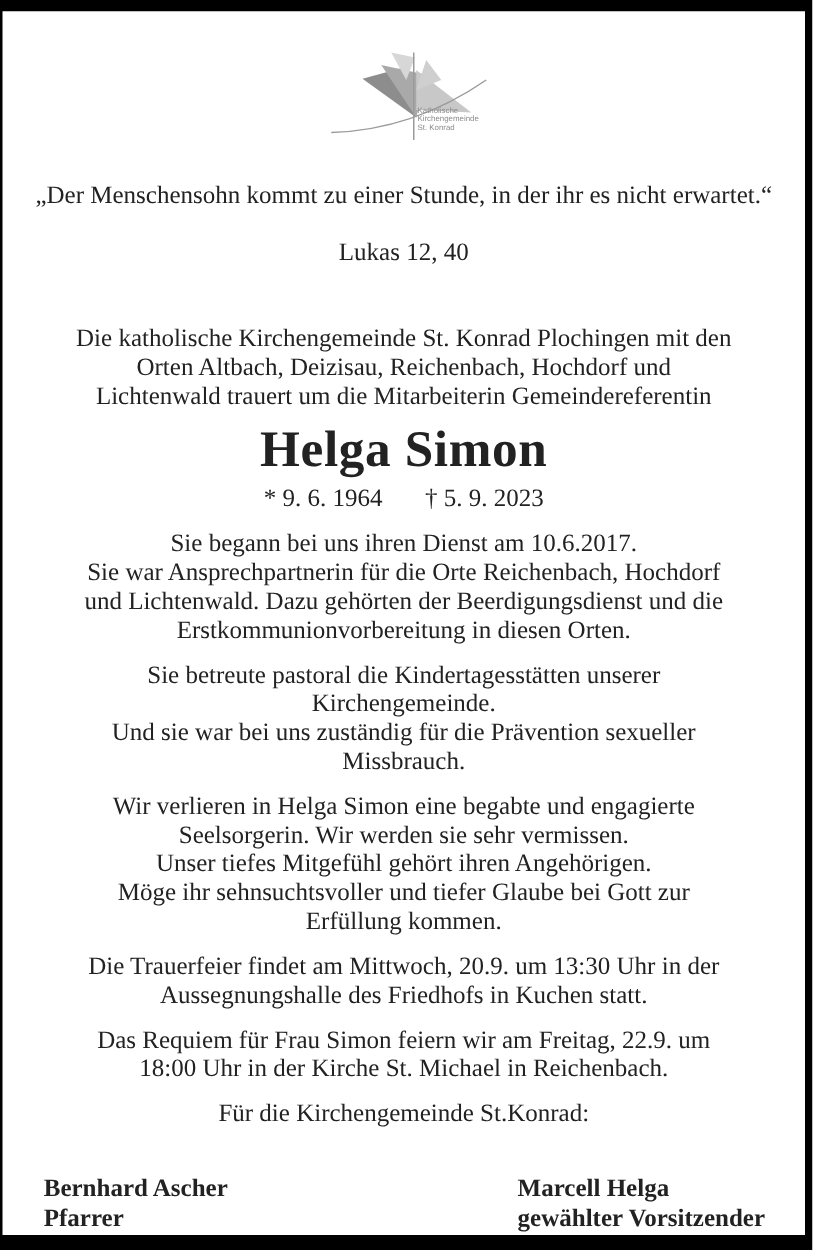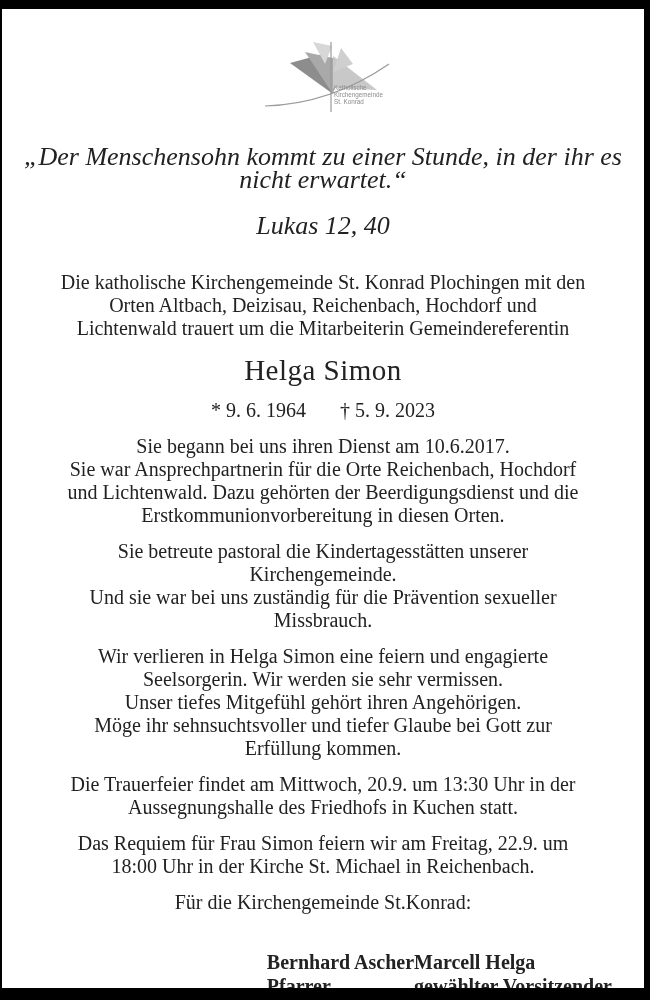--- a/index.html
+++ b/index.html
@@ -12,36 +12,36 @@
   }
   .content {
     font-family:"Liberation Serif", serif;
     color:#222; text-align:center;
     padding:19px 22px 0 22px;
   }
   .logo { margin:0 auto; width:140px; height:92px; }
   .logo svg { display:block; width:140px; height:92px; }
   .logo text { font-family:"Liberation Sans", sans-serif; font-size:6.3px; }
   .quote {
-    margin:2px 0 0 0; font-style:italic;
-    font-size:26px; line-height:23px; white-space:pre-line;
+    margin:2px 0 0 0; 
+    font-size:20px; line-height:23px; white-space:pre-line;
   }
   .para {
     margin:13px 0 0 0; font-size:20px; line-height:23px;
     white-space:pre-line;
   }
-  .intro { margin-top:11px;font-family:Liberation Serif, serif; }
+  .intro { margin-top:23px;font-family:Liberation Serif, serif; }
   .name {
-    margin:5px 0 0 0; font-size:29px; line-height:50px;
-    font-weight:normal; letter-spacing:0.5px;
+    margin:5px 0 0 0; font-size:41px; line-height:50px;
+    font-weight:bold; letter-spacing:0.5px;
   }
   .dates { margin-top:3px; font-size:20px; line-height:24px; }
   .dates .death { margin-left:34px; }
   .sigs {
-    display:flex; justify-content:flex-end;
+    display:flex; justify-content:space-between;
     margin-top:36px; padding:0 10px 0 11px;
     text-align:left; font-weight:bold; font-size:20px; line-height:24px;
   }
   .closing {
     margin:26px 0 0 0; font-weight:bold; font-size:21px;
     line-height:25px; white-space:pre-line;
   }
 </style>
 </head>
 <body>
@@ -82,21 +82,21 @@
     <p class="para">Sie begann bei uns ihren Dienst am 10.6.2017.
 Sie war Ansprechpartnerin für die Orte Reichenbach, Hochdorf
 und Lichtenwald. Dazu gehörten der Beerdigungsdienst und die
 Erstkommunionvorbereitung in diesen Orten.</p>
 
     <p class="para">Sie betreute pastoral die Kindertagesstätten unserer
 Kirchengemeinde.
 Und sie war bei uns zuständig für die Prävention sexueller
 Missbrauch.</p>
 
-    <p class="para">Wir verlieren in Helga Simon eine feiern und engagierte
+    <p class="para">Wir verlieren in Helga Simon eine begabte und engagierte
 Seelsorgerin. Wir werden sie sehr vermissen.
 Unser tiefes Mitgefühl gehört ihren Angehörigen.
 Möge ihr sehnsuchtsvoller und tiefer Glaube bei Gott zur
 Erfüllung kommen.</p>
 
     <p class="para">Die Trauerfeier findet am Mittwoch, 20.9. um 13:30 Uhr in der
 Aussegnungshalle des Friedhofs in Kuchen statt.</p>
 
     <p class="para">Das Requiem für Frau Simon feiern wir am Freitag, 22.9. um
 18:00 Uhr in der Kirche St. Michael in Reichenbach.</p>

